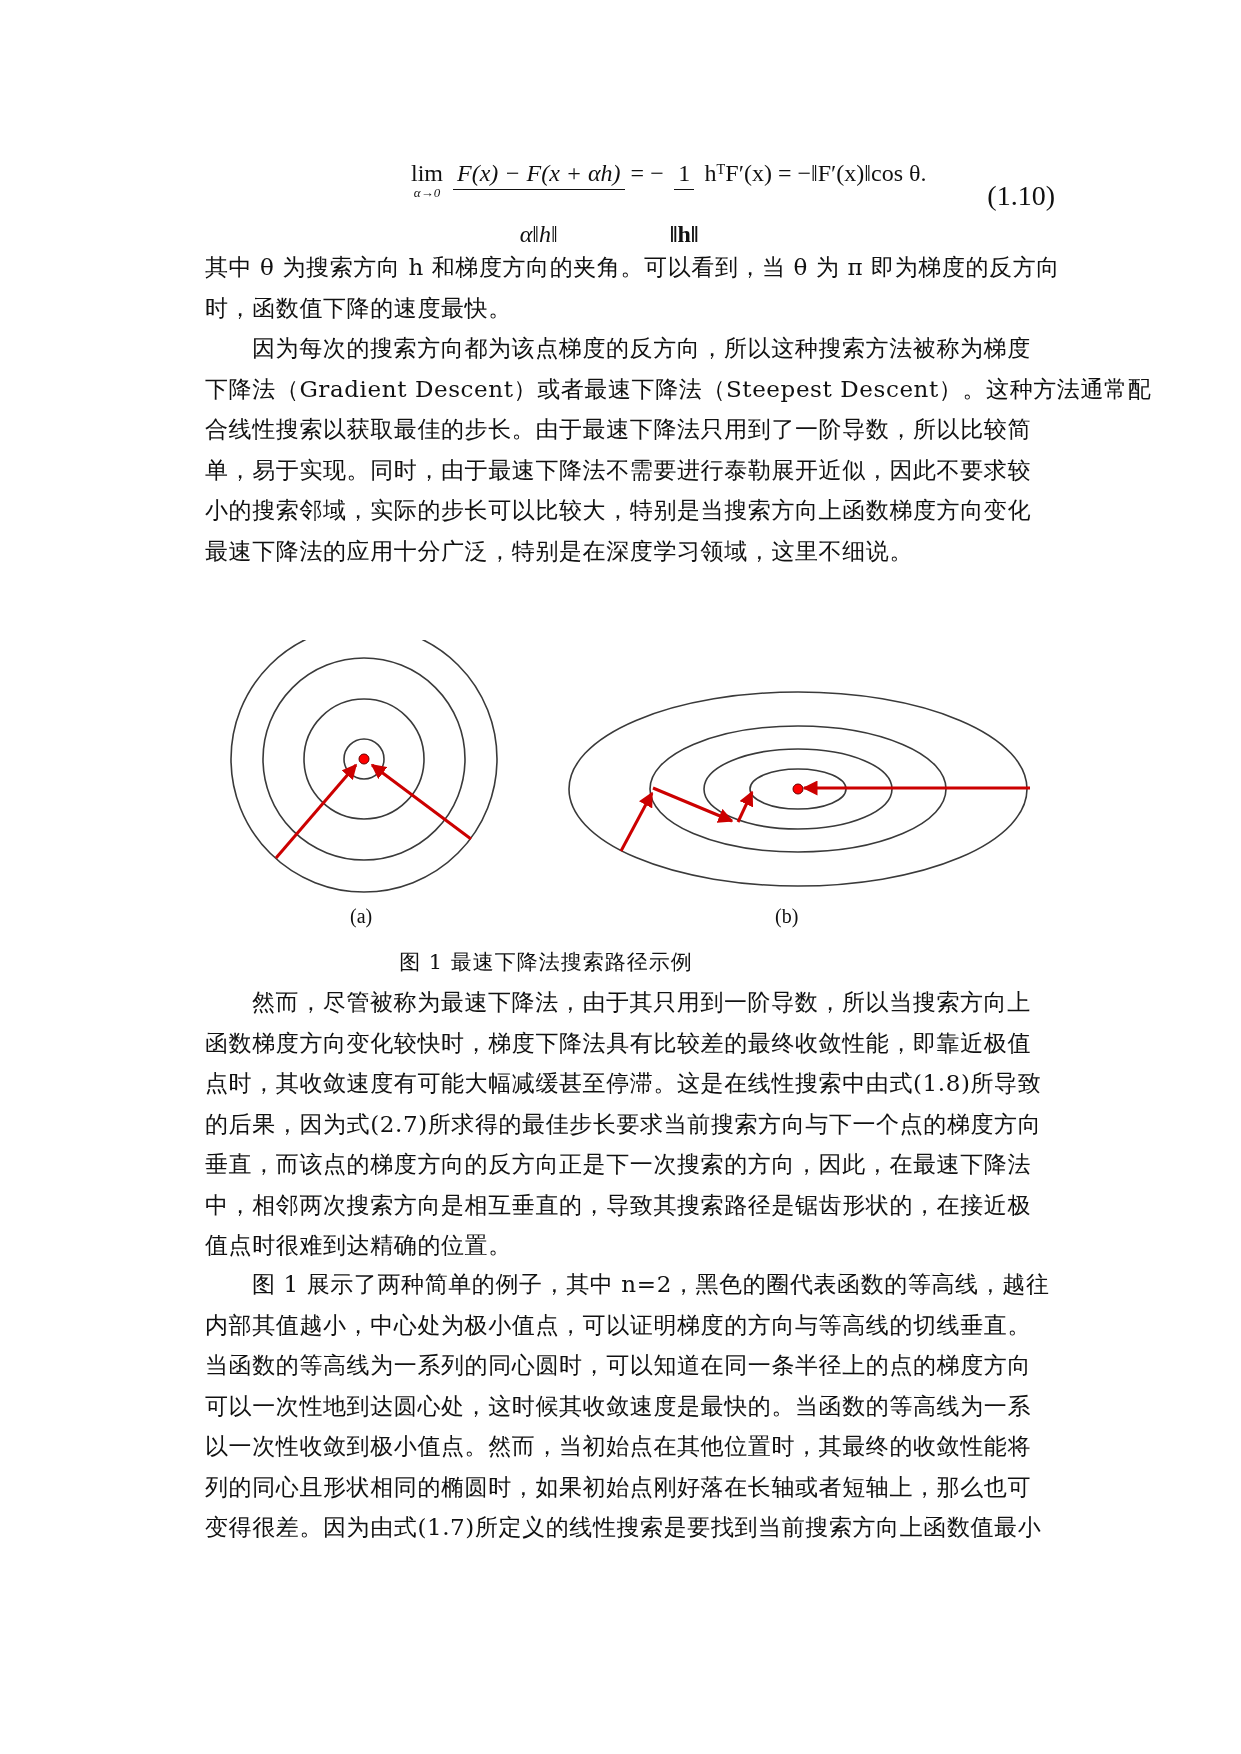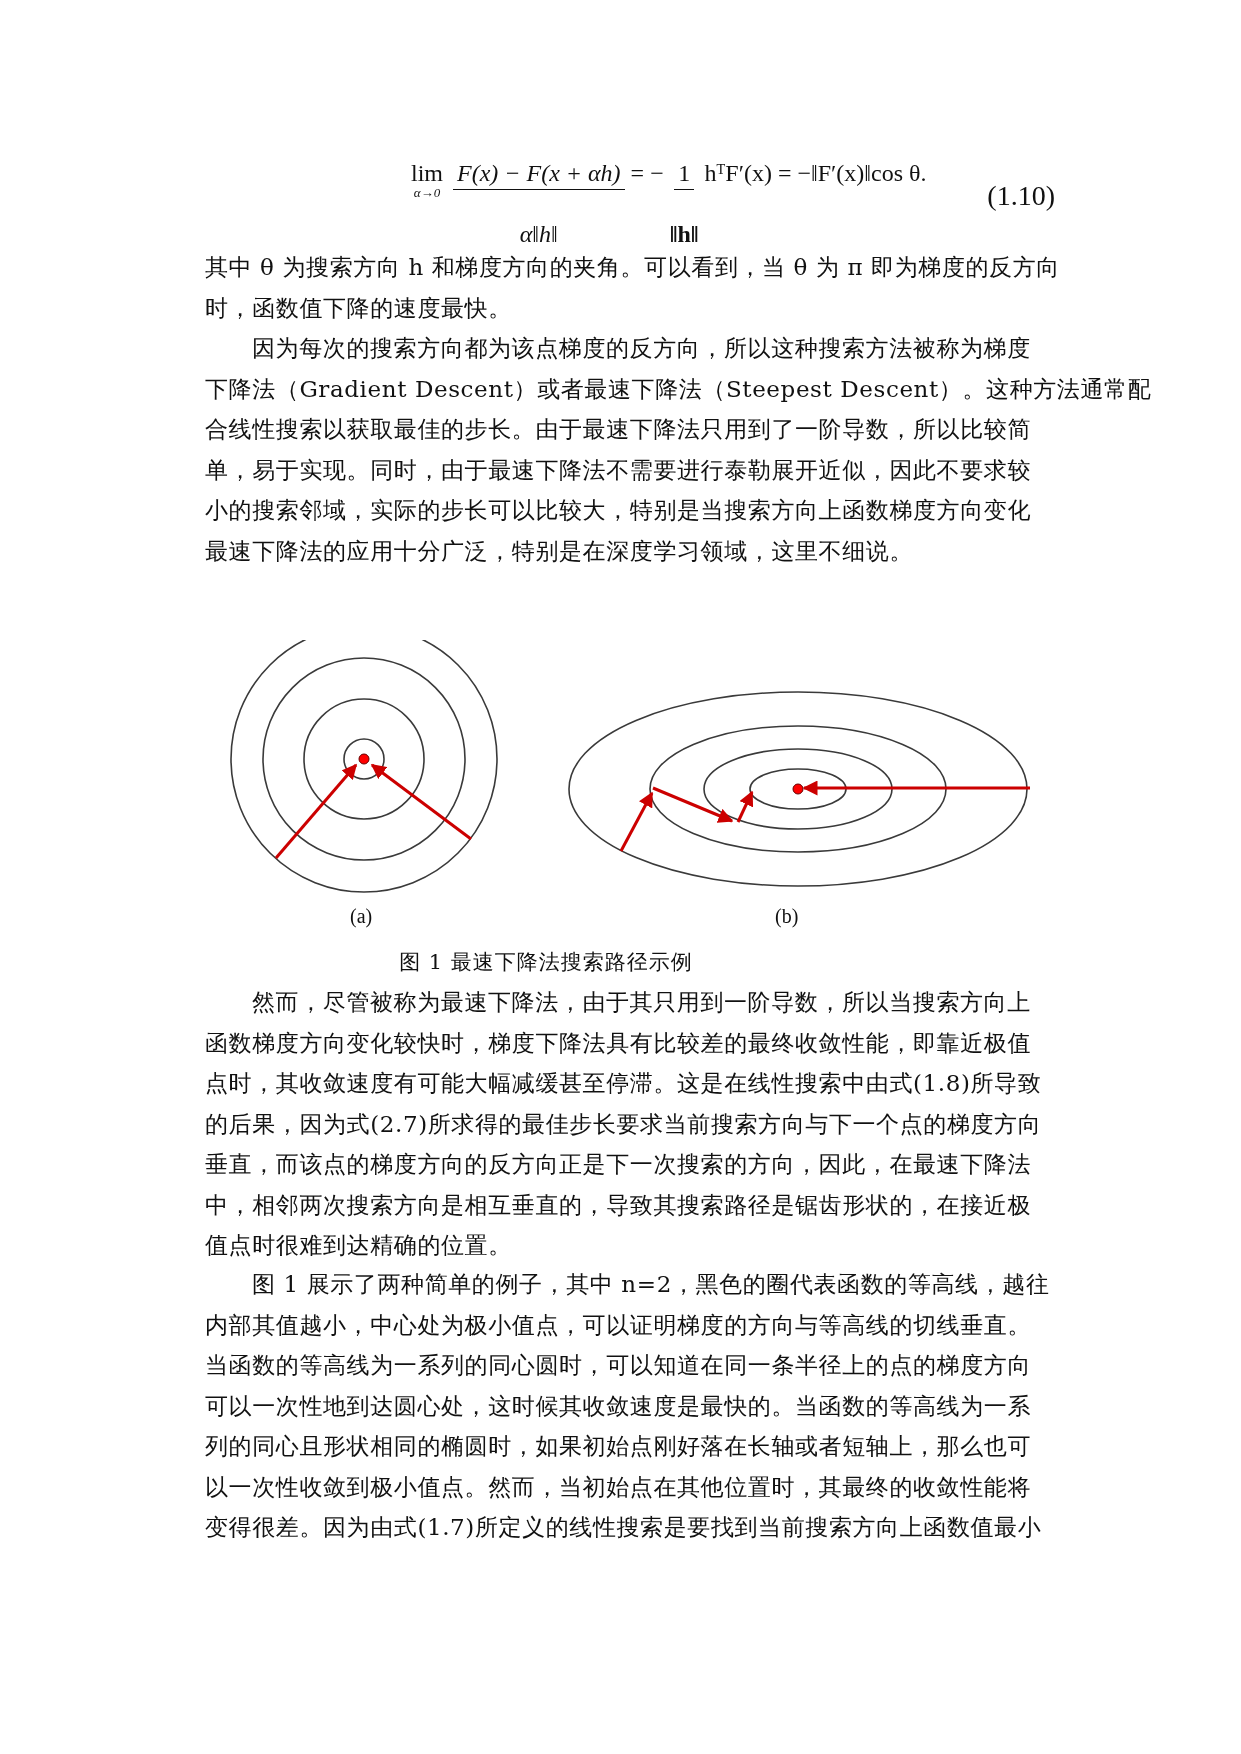--- a/index.html
+++ b/index.html
@@ -118,18 +118,18 @@
     <span class="line">垂直，而该点的梯度方向的反方向正是下一次搜索的方向，因此，在最速下降法</span>
     <span class="line">中，相邻两次搜索方向是相互垂直的，导致其搜索路径是锯齿形状的，在接近极</span>
     <span class="line">值点时很难到达精确的位置。</span>
   </div>
 
   <div class="para" style="top:1264px">
     <span class="line indent">图 1 展示了两种简单的例子，其中 n=2，黑色的圈代表函数的等高线，越往</span>
     <span class="line">内部其值越小，中心处为极小值点，可以证明梯度的方向与等高线的切线垂直。</span>
     <span class="line">当函数的等高线为一系列的同心圆时，可以知道在同一条半径上的点的梯度方向</span>
     <span class="line">可以一次性地到达圆心处，这时候其收敛速度是最快的。当函数的等高线为一系</span>
+    <span class="line">以一次性收敛到极小值点。然而，当初始点在其他位置时，其最终的收敛性能将</span>
     <span class="line">列的同心且形状相同的椭圆时，如果初始点刚好落在长轴或者短轴上，那么也可</span>
-    <span class="line">以一次性收敛到极小值点。然而，当初始点在其他位置时，其最终的收敛性能将</span>
     <span class="line">变得很差。因为由式(1.7)所定义的线性搜索是要找到当前搜索方向上函数值最小</span>
   </div>
 
 </div>
 
 </body></html>

